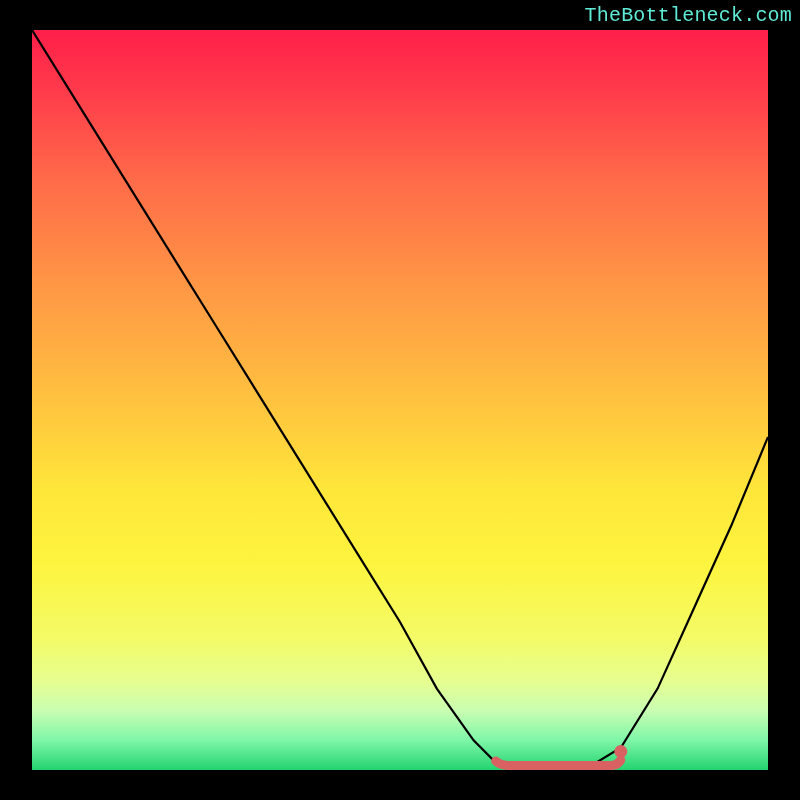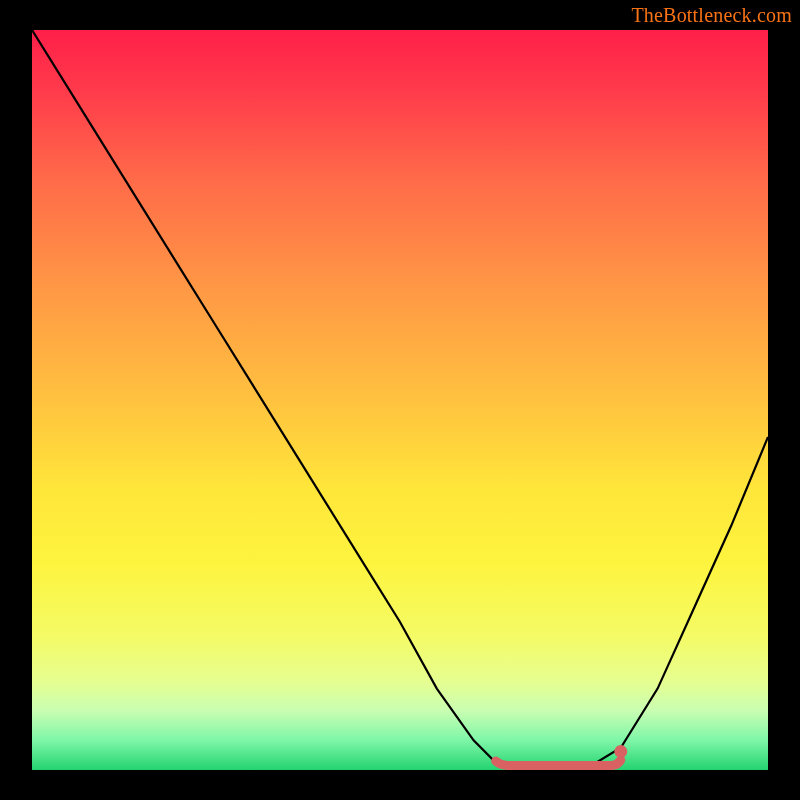--- a/index.html
+++ b/index.html
@@ -43,23 +43,23 @@
     position: absolute;
     left: 0;
     top: 0;
     width: 736px;
     height: 740px;
   }
   .watermark {
     position: absolute;
     top: 4px;
     right: 8px;
-    font-family: Liberation Serif, serif;
+    font-family: Liberation Mono, monospace;
     font-size: 20px;
-    color: #f97316;
+    color: #5eead4;
     letter-spacing: 0.2px;
   }
 </style>
 </head>
 <body>
 
 <div class="frame">
   <div class="watermark">TheBottleneck.com</div>
   <div class="plot">
     <svg class="curve-svg" viewBox="0 0 736 740" preserveAspectRatio="none">

